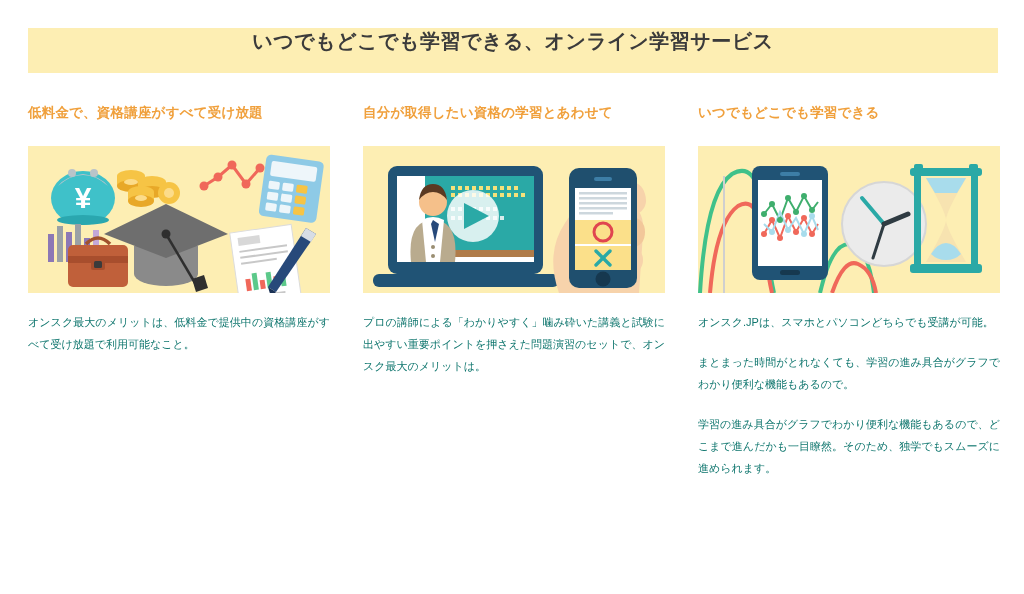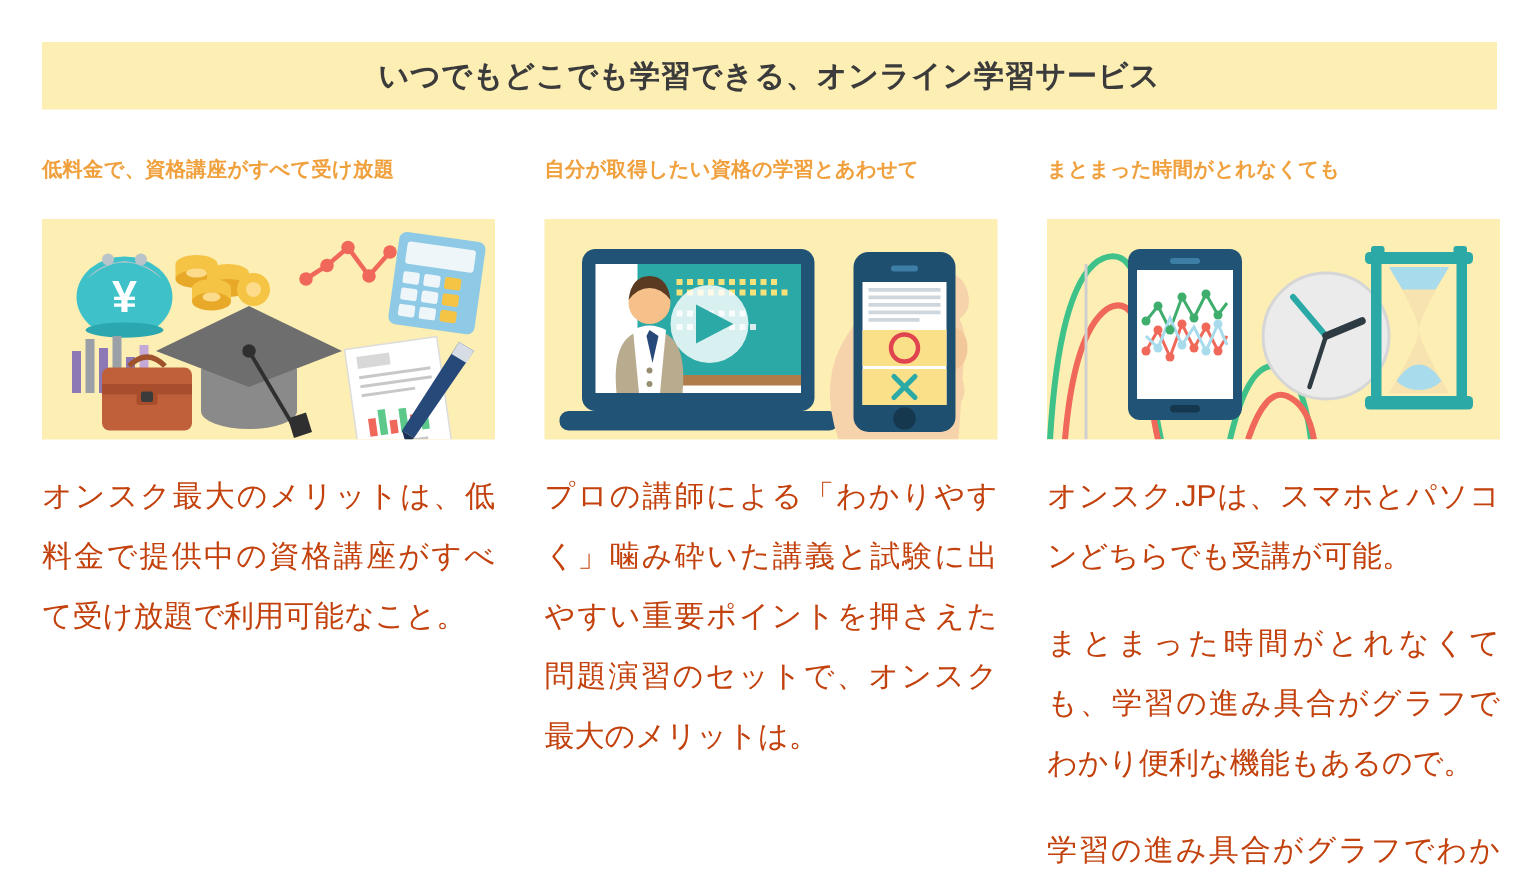--- a/index.html
+++ b/index.html
@@ -21,21 +21,20 @@
 
   
   .title-banner {
     position: absolute;
     left: 28px;
     top: 28px;
     width: 970px;
     height: 45px;
     background: #fdeeb3;
     display: flex;
-    align-items: center;
     justify-content: center;
   }
   .title-text {
     font-size: 20px;
     font-weight: bold;
     color: #3b3b3b;
     letter-spacing: 0.5px;
     white-space: nowrap;
   }
 
@@ -62,23 +61,23 @@
   .illus {
     width: 302px;
     height: 147px;
     background: #fdeeb3;
     position: relative;
     overflow: hidden;
     margin-bottom: 18px;
   }
   .body-text p {
     margin: 0 0 18px 0;
-    font-size: 20px;
+    font-size: 11px;
     line-height: 2.0;
-    color: #c2410c;
+    color: #0f766e;
     text-align: justify;
   }
   .body-text p:last-child { margin-bottom: 0; }
 </style>
 </head>
 <body>
 
 <div class="page">
 
   <div class="title-banner">
@@ -295,21 +294,21 @@
           </g>
         </svg>
       </div>
 
       <div class="body-text">
         <p>プロの講師による「わかりやすく」噛み砕いた講義と試験に出やすい重要ポイントを押さえた問題演習のセットで、オンスク最大のメリットは。</p>
       </div>
     </div>
 
     <div class="column">
-      <h3 class="col-heading">まとまった時間がとれなくても</h3>
+      <h3 class="col-heading">いつでもどこでも学習できる</h3>
 
       <div class="illus">
         <svg width="302" height="147" viewBox="0 0 302 147" xmlns="http://www.w3.org/2000/svg">
 
           <g fill="none" stroke-width="4">
             <path d="M2 147 Q8 46 34 28 Q58 14 64 62 Q70 120 76 147" stroke="#3fc18a"></path>
             <path d="M12 147 Q18 76 40 60 Q60 48 66 96 Q70 130 74 147" stroke="#f0685a"></path>
             <path d="M122 147 Q134 96 152 98 Q170 100 176 147" stroke="#3fc18a"></path>
             <path d="M134 147 Q146 112 160 118 Q174 124 178 147" stroke="#f0685a"></path>
             <line x1="26" y1="30" x2="26" y2="147" stroke="#cfcfcf" stroke-width="2"></line>

